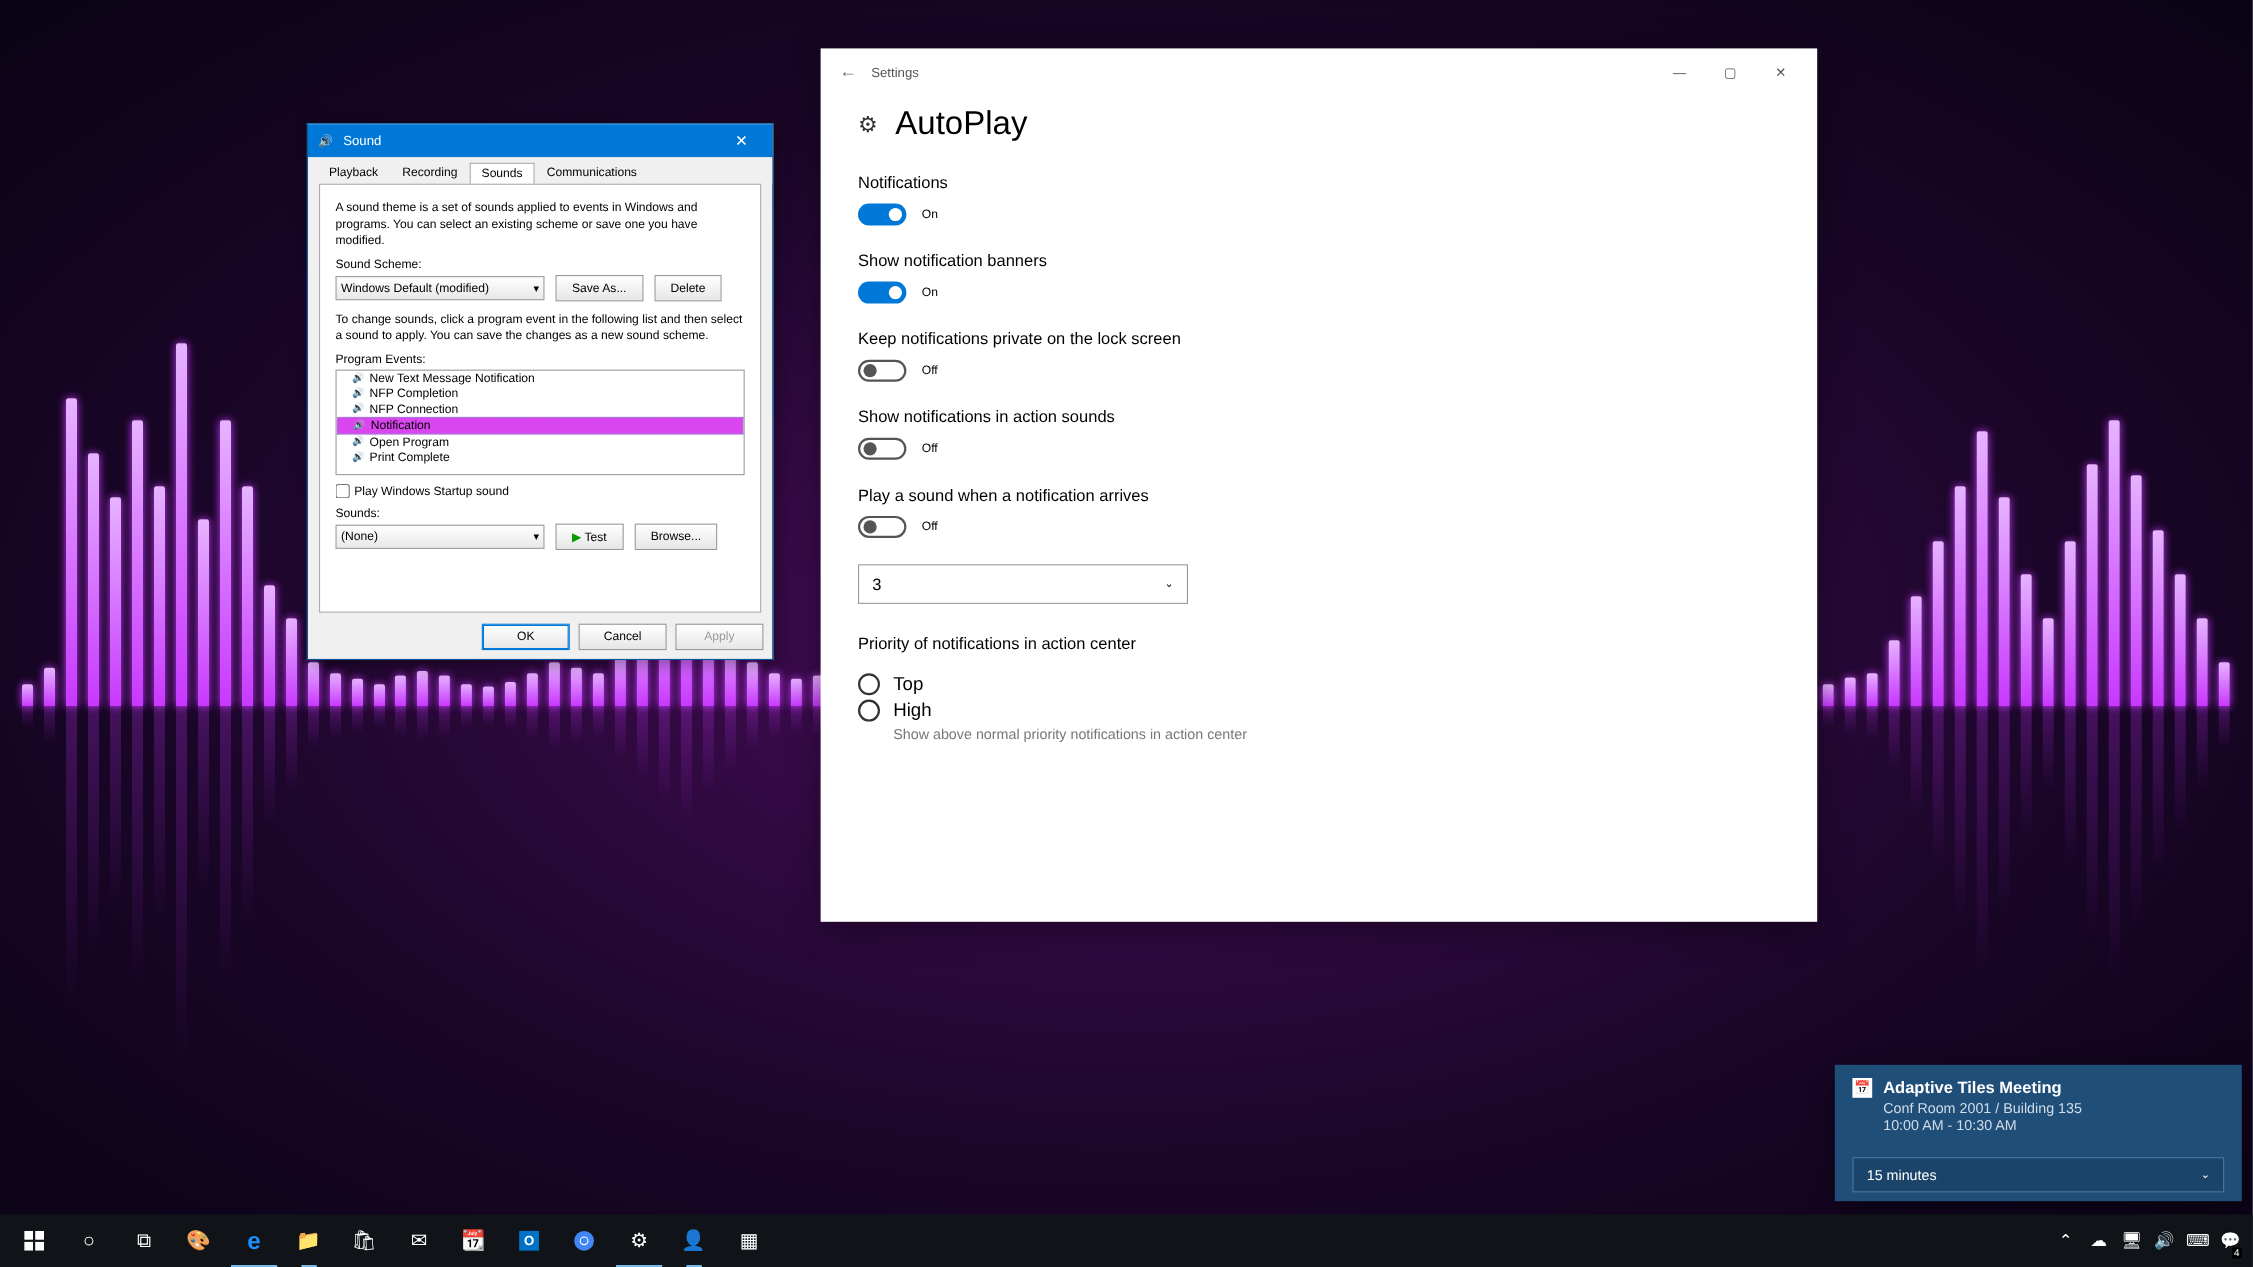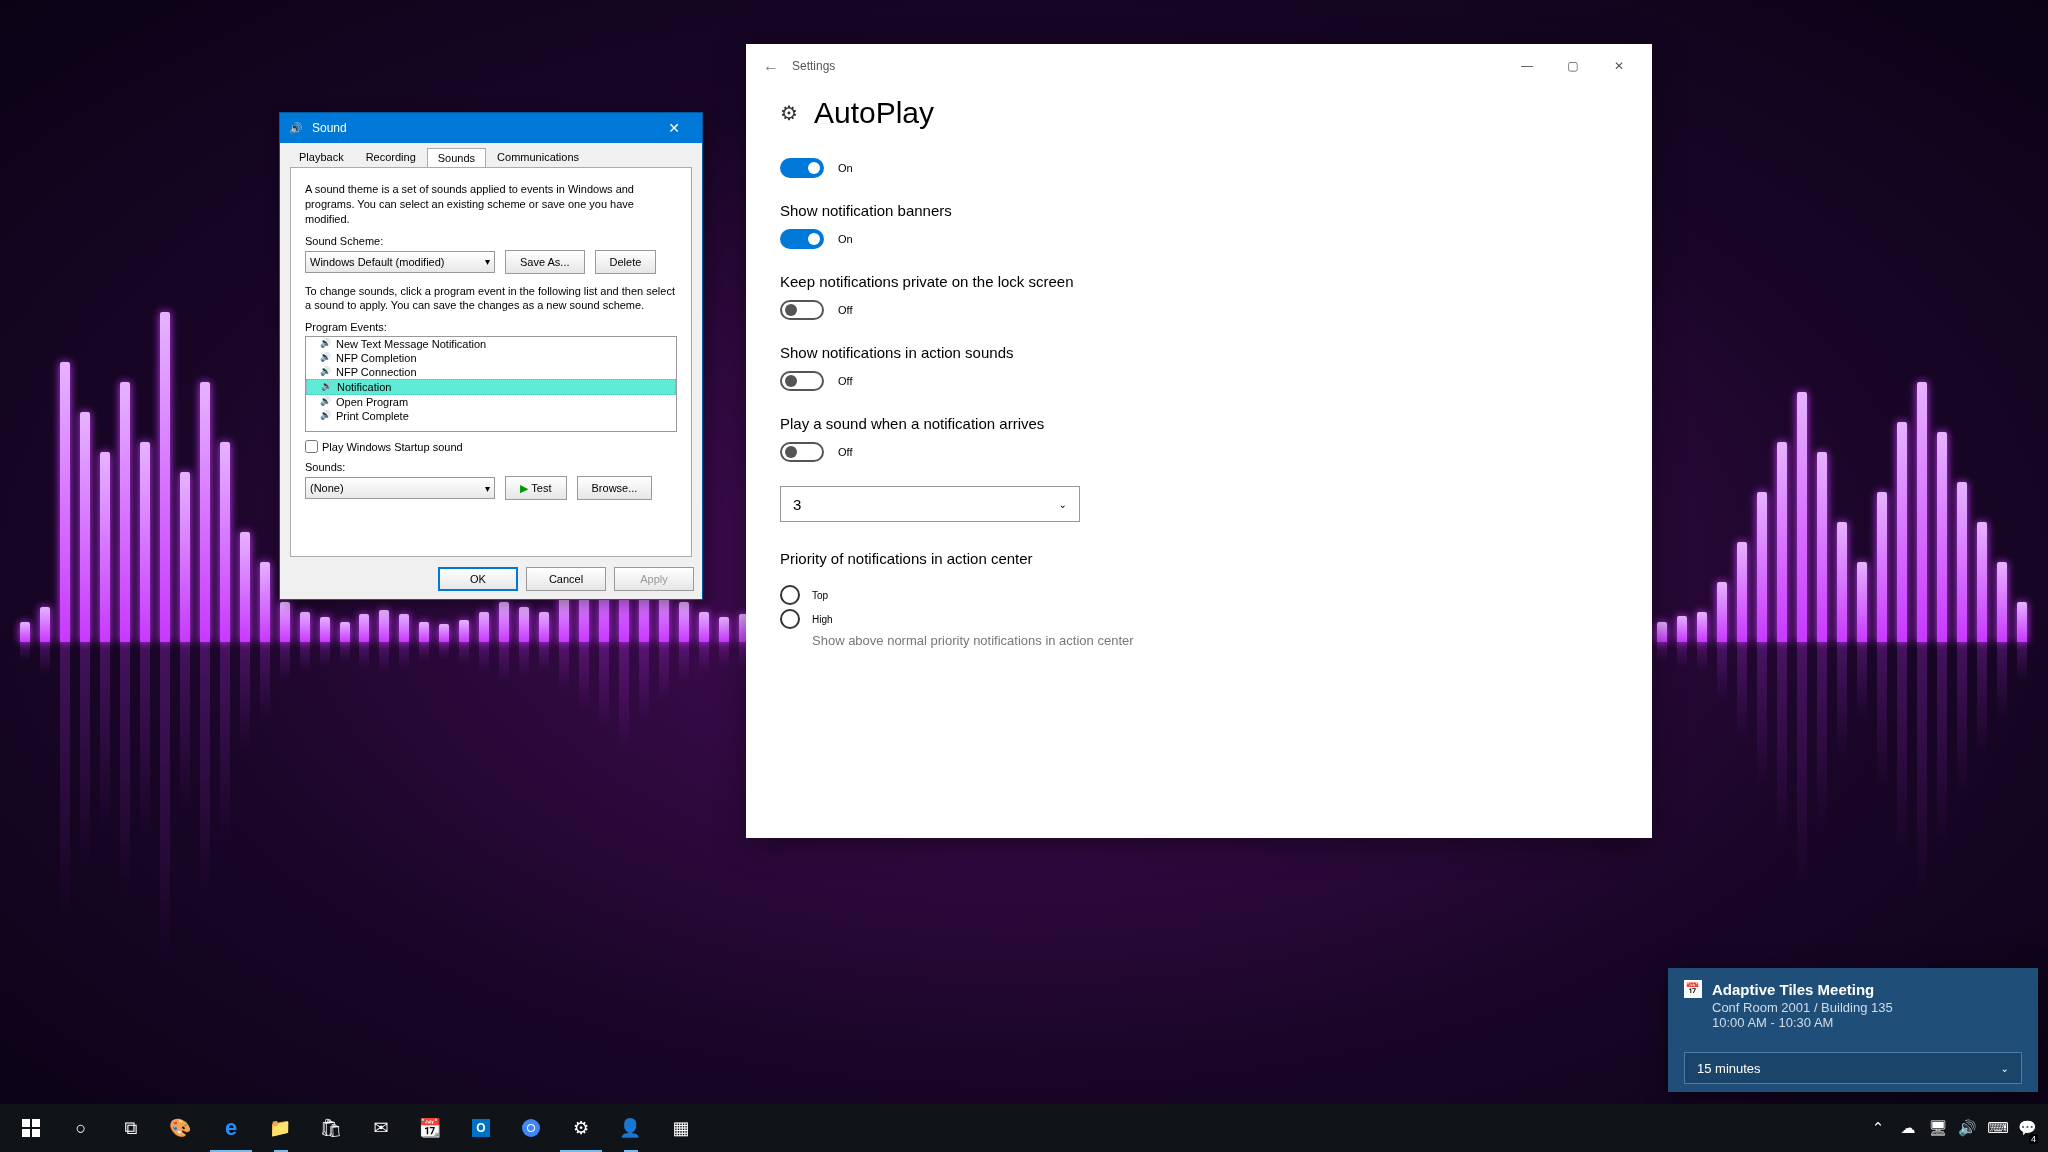--- a/index.html
+++ b/index.html
@@ -23,21 +23,21 @@
 .sound-body { margin: 0 10px 10px 10px; background: #fff; border: 1px solid #aaa; padding: 14px; height: 390px; position: relative; }
 .sound-desc { font-size: 11px; line-height: 1.35; margin-bottom: 8px; }
 .sound-label { font-size: 11px; margin-bottom: 3px; }
 .sound-row { display: flex; gap: 10px; margin-bottom: 10px; align-items: center; }
 .sound-select { flex: 0 0 190px; height: 22px; font-size: 11px; border: 1px solid #999; background: linear-gradient(#fff,#e8e8e8); padding: 0 4px; display:flex;align-items:center;justify-content:space-between;}
 .sound-btn { height: 24px; padding: 0 14px; font-size: 11px; border: 1px solid #999; background: linear-gradient(#fff,#e6e6e6); cursor:pointer; }
 .sound-btn.disabled { color:#999; }
 .event-list { border: 1px solid #999; height: 96px; margin-bottom: 8px; overflow-y: scroll; background:#fff; }
 .event-item { font-size: 11px; padding: 1px 6px 1px 30px; cursor: pointer; position: relative; }
 .event-item::before { content:'🔊'; position:absolute; left:14px; font-size:9px; color:#555; }
-.event-item.selected { background: #5eead4; border:1px dotted #7ab; }
+.event-item.selected { background: #d946ef; border:1px dotted #7ab; }
 .check-row { display:flex; align-items:center; gap:4px; margin-bottom:8px; font-size:11px;}
 .sound-footer { position: absolute; bottom: 8px; right: 8px; display: flex; gap: 8px; justify-content: center; }
 .sound-footer .sound-btn { width: 80px; }
 .sound-footer .sound-btn.primary { border:1px solid #0078d7; box-shadow:0 0 0 1px #0078d7 inset;}
 
 
 .settings-window { position: absolute; left: 746px; top: 44px; width: 906px; height: 794px; background: #fff; box-shadow: 0 6px 30px rgba(0,0,0,0.4); overflow: hidden; }
 .settings-titlebar { height: 44px; display: flex; align-items: center; padding: 0 10px; color: #555; font-size: 12px; }
 .settings-titlebar .back { width:30px; text-align:center; cursor:pointer; font-size:16px;color:#777;}
 .settings-titlebar .title { margin-left: 6px; }
@@ -52,21 +52,21 @@
 .toggle { width:44px; height:20px; border-radius:10px; position:relative; cursor:pointer; }
 .toggle.on { background:#0078d7; }
 .toggle.off { background:#fff; border:2px solid #555; }
 .toggle .knob { width:12px; height:12px; border-radius:50%; position:absolute; top:4px; }
 .toggle.on .knob { background:#fff; right:4px; }
 .toggle.off .knob { background:#555; left:3px; top:2px;}
 .toggle-label { font-size:11px; }
 .settings-dropdown { width:300px; height:36px; border:1px solid #999; display:flex; align-items:center; justify-content:space-between; padding:0 12px; font-size:15px; cursor:pointer; margin-bottom:28px;}
 .radio-row { display:flex; align-items:center; gap:12px; margin-bottom:4px;}
 .radio { width:20px; height:20px; border-radius:50%; border:2px solid #333; cursor:pointer;}
-.radio-label { font-size:10px;}
+.radio-label { font-size:17px;}
 .radio-desc { font-size:13px; color:#777; margin-left:32px; margin-bottom:20px;}
 
 
 .toast { position: absolute; right: 10px; bottom: 60px; width: 370px; background: #1f4e79; color:#fff; box-shadow: 0 4px 20px rgba(0,0,0,0.5); }
 .toast-body { padding: 12px 16px; }
 .toast-title-row { display:flex; align-items:center; gap:10px; margin-bottom:2px;}
 .toast-icon { width:18px; height:18px; background:#fff; display:flex;align-items:center;justify-content:center;color:#1f4e79;font-size:12px;}
 .toast-title { font-size:15px; font-weight:600;}
 .toast-line { font-size:13px; color:#d0dce8; margin-left:28px;}
 .toast-select { margin: 10px 16px 8px 16px; height:32px; border:1px solid #4a7aa5; display:flex; align-items:center; justify-content:space-between; padding:0 12px; font-size:13px; cursor:pointer; background:#1a4469;}
@@ -355,20 +355,21 @@
     <span class="winbtn">—</span>
     <span class="winbtn">▢</span>
     <span class="winbtn">✕</span>
   </div>
   <div class="settings-body">
     <div class="settings-heading">
       <span class="gear">⚙</span>
       <h1>AutoPlay</h1>
     </div>
 
+    <div class="setting-section-title">Notifications</div>
     <div class="toggle-row">
         <div class="toggle on">
           <div class="knob"></div>
         </div>
         <span class="toggle-label">On</span>
       </div>
 
     <div class="setting-section-title">Show notification banners</div>
     <div class="toggle-row">
         <div class="toggle on">

